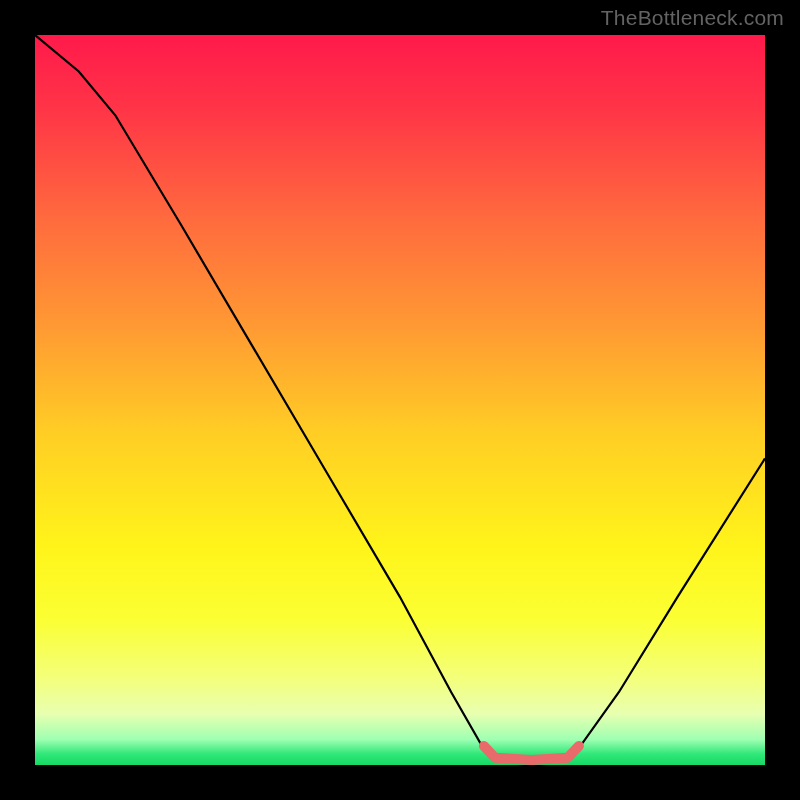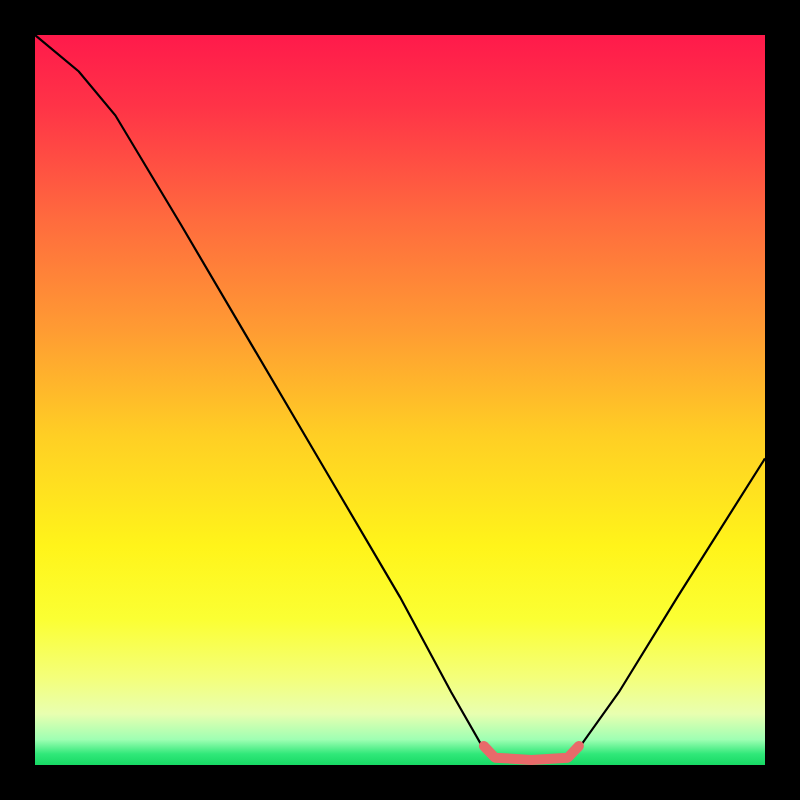--- a/index.html
+++ b/index.html
@@ -76,14 +76,15 @@
       </defs>
       <rect x="0" y="0" width="730" height="730" fill="url(#bg)"></rect>
     </svg>
 
     <svg class="curve" viewBox="0 0 730 730" preserveAspectRatio="none">
       <path id="series-0" fill="none" stroke="#000000" stroke-width="2.2" d="M0.0 0.0 L43.8 36.5 L80.3 80.3 L146.0 189.8 L219.0 313.9 L292.0 438.0 L365.0 562.1 L416.1 657.0 L445.3 708.1 L467.2 726.4 L525.6 726.4 L547.5 708.1 L584.0 657.0 L642.4 562.1 L730.0 423.4"></path>
       <path id="series-1" fill="none" stroke="#e86a6a" stroke-width="10" stroke-linecap="round" stroke-linejoin="round" d="M448.9 711.0 L459.9 722.7 L496.4 724.9 L532.9 722.7 L543.9 711.0"></path>
     </svg>
   </div>
 
+  <div class="watermark">TheBottleneck.com</div>
 
 </div>
 
 </body></html>

